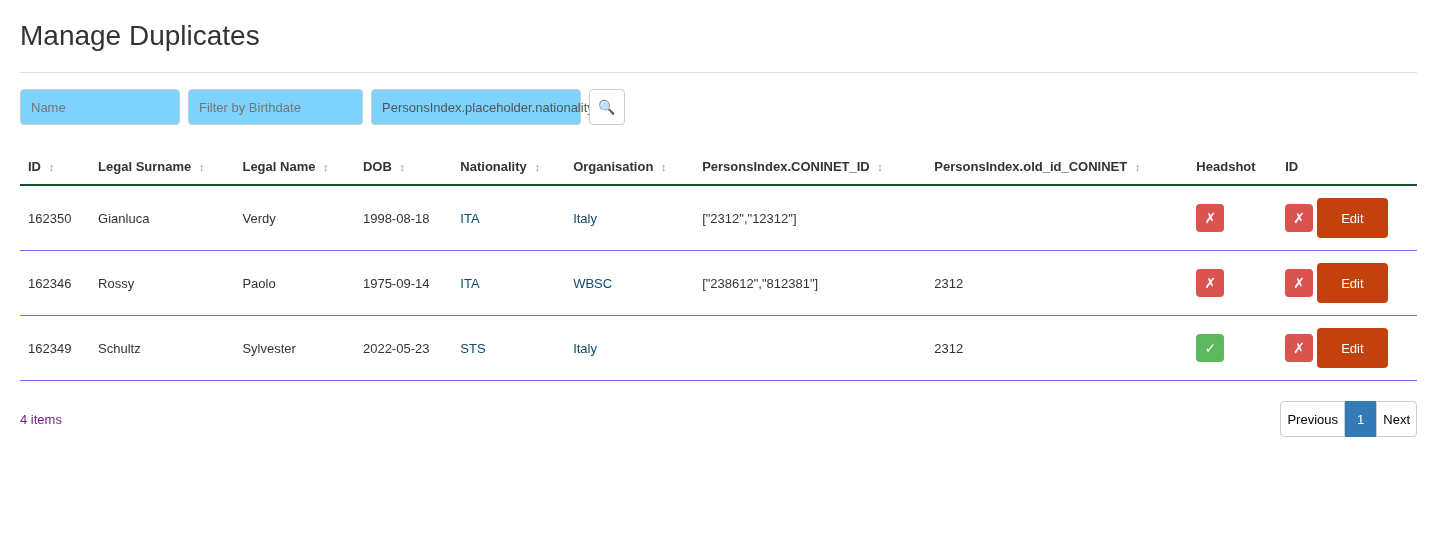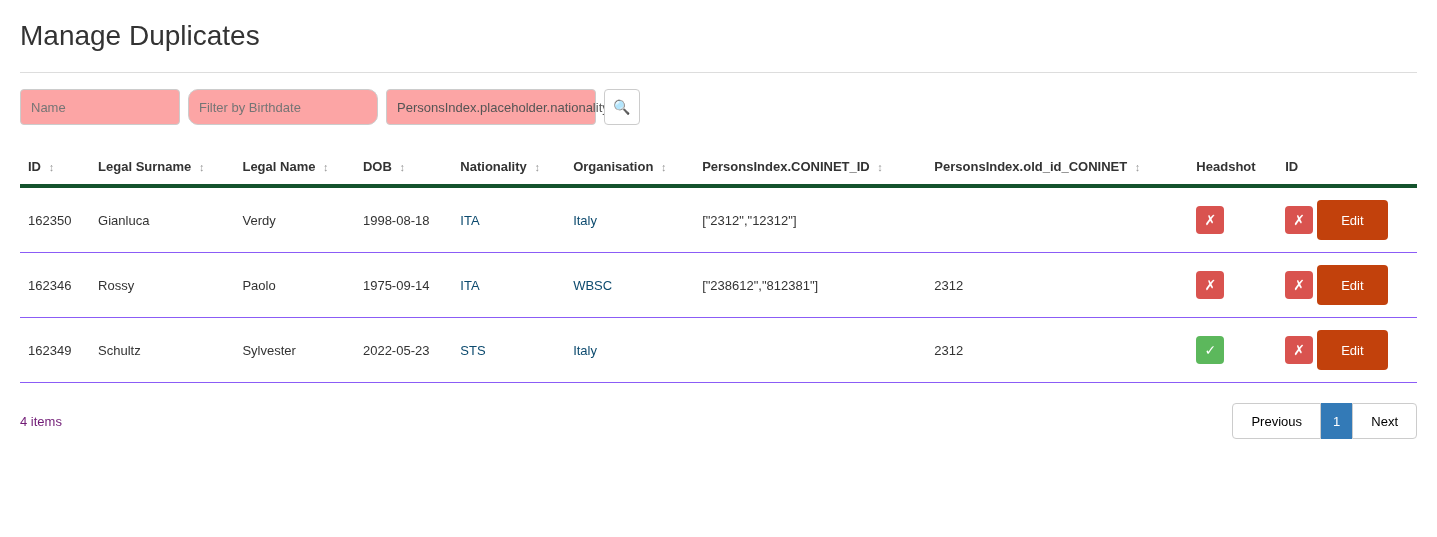--- a/index.html
+++ b/index.html
@@ -10,42 +10,42 @@
     .divider { border: none; border-top: 1px solid #ddd; margin-bottom: 16px; }
 
     .filter-bar { display: flex; align-items: center; gap: 8px; margin-bottom: 24px; }
 
     .filter-bar input, .filter-bar .select-box {
       border: 1px solid #ccc;
       border-radius: 4px;
       padding: 6px 10px;
       font-size: 13px;
       color: #555;
-      background: #fca5a5;
+      background: #7dd3fc;
       height: 36px;
     }
 
     .filter-bar input { width: 160px; }
     .filter-bar .select-box { width: 210px; display: flex; align-items: center; justify-content: space-between; cursor: pointer; }
 
-    .filter-bar .birthdate-input { width: 190px; border-radius: 10px; }
+    .filter-bar .birthdate-input { width: 175px; }
 
     .search-btn {
       width: 36px; height: 36px;
       background: #fff;
       border: 1px solid #ccc;
       border-radius: 4px;
       cursor: pointer;
       display: flex; align-items: center; justify-content: center;
       font-size: 14px;
     }
 
     table { width: 100%; border-collapse: collapse; }
 
-    thead tr { border-bottom: 4px solid #14532d; }
+    thead tr { border-bottom: 2px solid #14532d; }
     thead th {
       text-align: left;
       padding: 10px 8px;
       font-size: 13px;
       font-weight: 700;
       color: #333;
       white-space: nowrap;
     }
 
     thead th .sort-icon { display: inline-block; margin-left: 4px; color: #999; font-size: 11px; }
@@ -80,21 +80,21 @@
 
     .action-cell { display: flex; align-items: center; gap: 4px; }
 
     .footer { display: flex; align-items: center; justify-content: space-between; margin-top: 20px; }
     .items-count { font-size: 13px; color: #701a75; }
 
     .pagination { display: flex; align-items: center; gap: 0; }
     .pagination button {
       border: 1px solid #ccc;
       background: #fff;
-      padding: 6px 18px;
+      padding: 6px 6px;
       font-size: 13px;
       cursor: pointer;
       height: 36px;
     }
     .pagination button:first-child { border-radius: 4px 0 0 4px; }
     .pagination .page-num {
       border-top: 1px solid #337ab7;
       border-bottom: 1px solid #337ab7;
       border-left: none;
       border-right: none;

